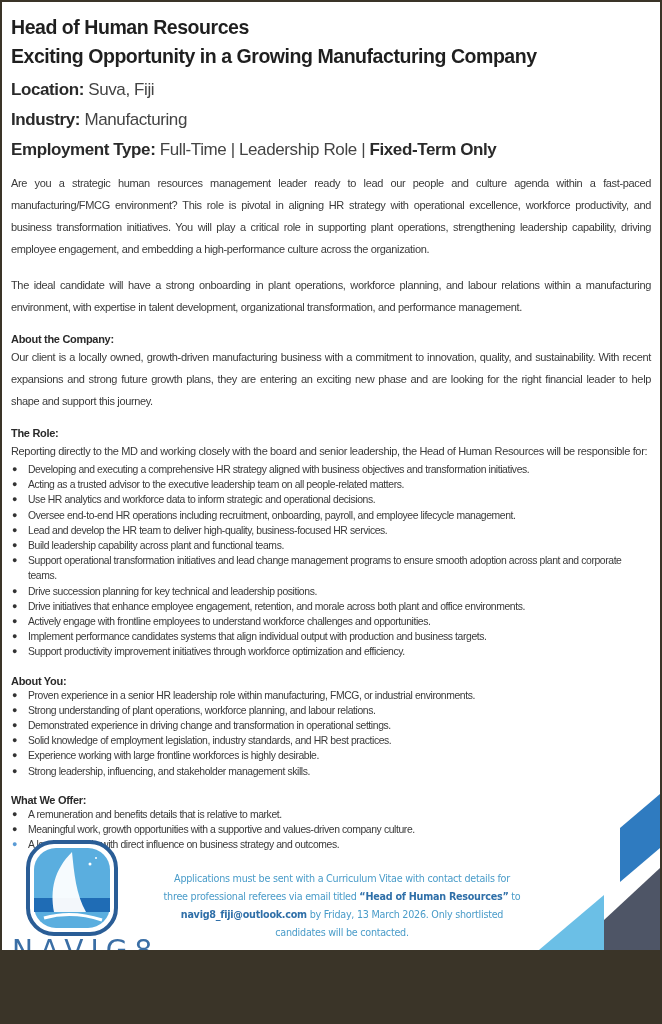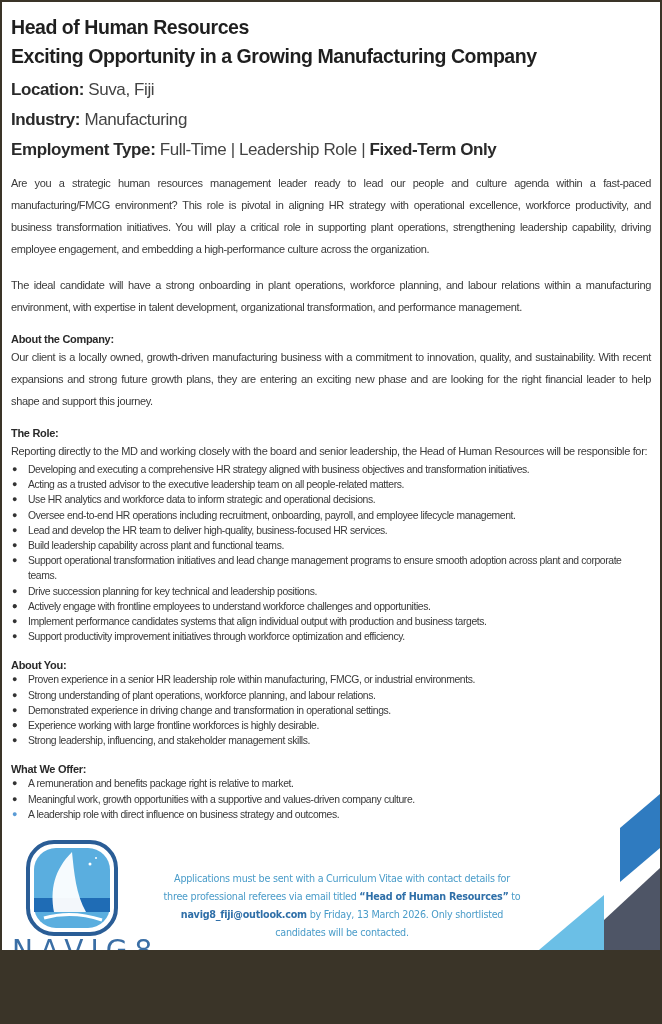--- a/index.html
+++ b/index.html
@@ -61,43 +61,43 @@
       <div class="p" style="margin:0;">Reporting directly to the MD and working closely with the board and senior leadership, the Head of Human Resources will be responsible for:</div>
       <ul>
         <li><span class="bullet">●</span><span>Developing and executing a comprehensive HR strategy aligned with business objectives and transformation initiatives.</span></li>
         <li><span class="bullet">●</span><span>Acting as a trusted advisor to the executive leadership team on all people-related matters.</span></li>
         <li><span class="bullet">●</span><span>Use HR analytics and workforce data to inform strategic and operational decisions.</span></li>
         <li><span class="bullet">●</span><span>Oversee end-to-end HR operations including recruitment, onboarding, payroll, and employee lifecycle management.</span></li>
         <li><span class="bullet">●</span><span>Lead and develop the HR team to deliver high-quality, business-focused HR services.</span></li>
         <li><span class="bullet">●</span><span>Build leadership capability across plant and functional teams.</span></li>
         <li><span class="bullet">●</span><span>Support operational transformation initiatives and lead change management programs to ensure smooth adoption across plant and corporate teams.</span></li>
         <li><span class="bullet">●</span><span>Drive succession planning for key technical and leadership positions.</span></li>
-        <li><span class="bullet">●</span></li>
+        <li><span class="bullet">●</span><span>Drive initiatives that enhance employee engagement, retention, and morale across both plant and office environments.</span></li>
         <li><span class="bullet">●</span><span>Actively engage with frontline employees to understand workforce challenges and opportunities.</span></li>
         <li><span class="bullet">●</span><span>Implement performance candidates systems that align individual output with production and business targets.</span></li>
         <li><span class="bullet">●</span><span>Support productivity improvement initiatives through workforce optimization and efficiency.</span></li>
       </ul>
     </div>
 
     <div>
       <div class="sec-title">About You:</div>
       <ul>
         <li><span class="bullet">●</span><span>Proven experience in a senior HR leadership role within manufacturing, FMCG, or industrial environments.</span></li>
         <li><span class="bullet">●</span><span>Strong understanding of plant operations, workforce planning, and labour relations.</span></li>
         <li><span class="bullet">●</span><span>Demonstrated experience in driving change and transformation in operational settings.</span></li>
-        <li><span class="bullet">●</span></li>
+        <li><span class="bullet">●</span><span>Solid knowledge of employment legislation, industry standards, and HR best practices.</span></li>
         <li><span class="bullet">●</span><span>Experience working with large frontline workforces is highly desirable.</span></li>
         <li><span class="bullet">●</span><span>Strong leadership, influencing, and stakeholder management skills.</span></li>
       </ul>
     </div>
 
     <div>
       <div class="sec-title">What We Offer:</div>
       <ul>
-        <li><span class="bullet">●</span><span>A remuneration and benefits package right is relative to market.</span></li>
+        <li><span class="bullet">●</span><span>A remuneration and benefits details that is relative to market.</span></li>
         <li><span class="bullet">●</span><span>Meaningful work, growth opportunities with a supportive and values-driven company culture.</span></li>
         <li><span class="bullet blue">●</span><span>A leadership role with direct influence on business strategy and outcomes.</span></li>
       </ul>
     </div>
   </div>
 
   <svg class="deco" width="658" height="1019">
     <polygon points="0,982 472,982 440,1019 0,1019" fill="#4e5566"></polygon>
     <polygon points="602,893 602,1019 453,1019" fill="#6bbfe6"></polygon>
     <polygon points="602,1019 602,918 658,866 658,1019" fill="#4e5566"></polygon>

